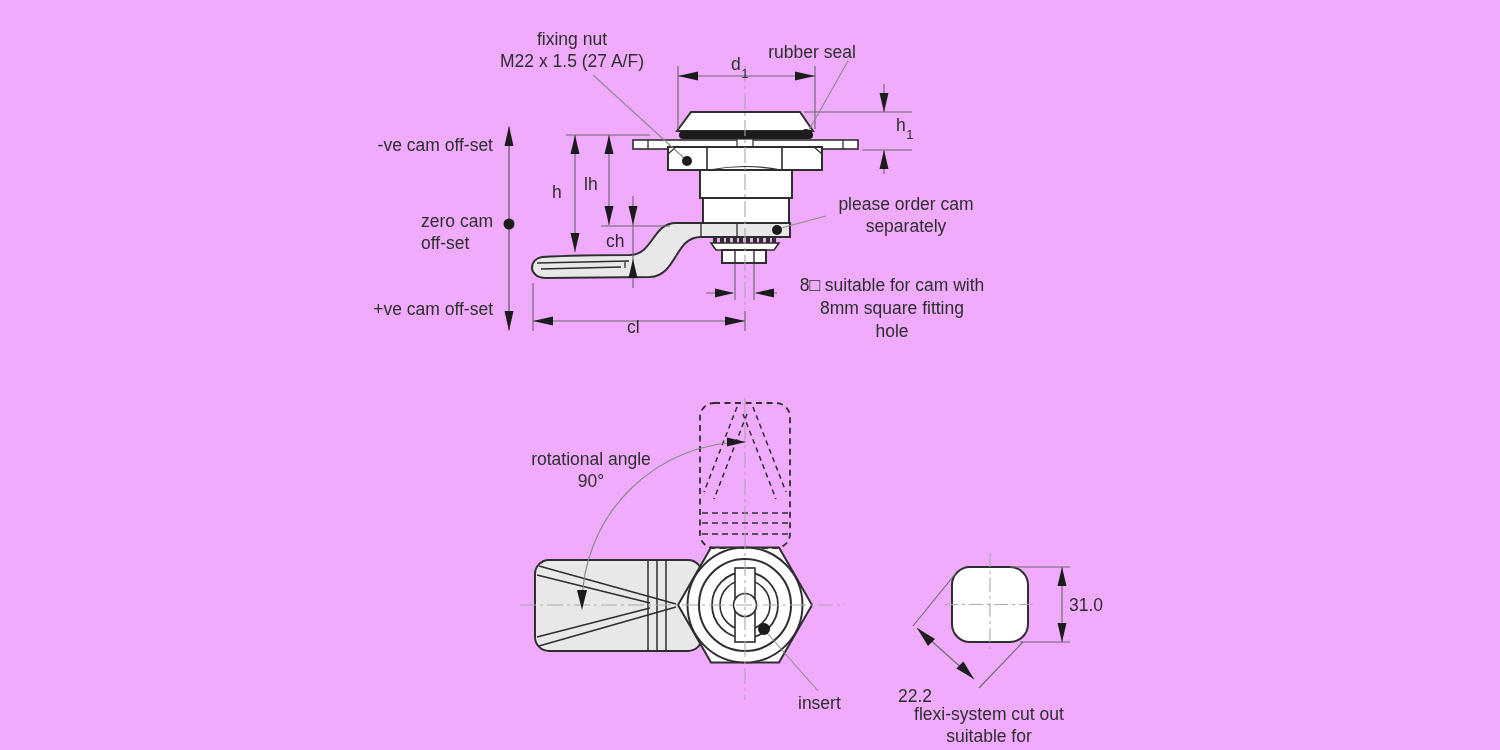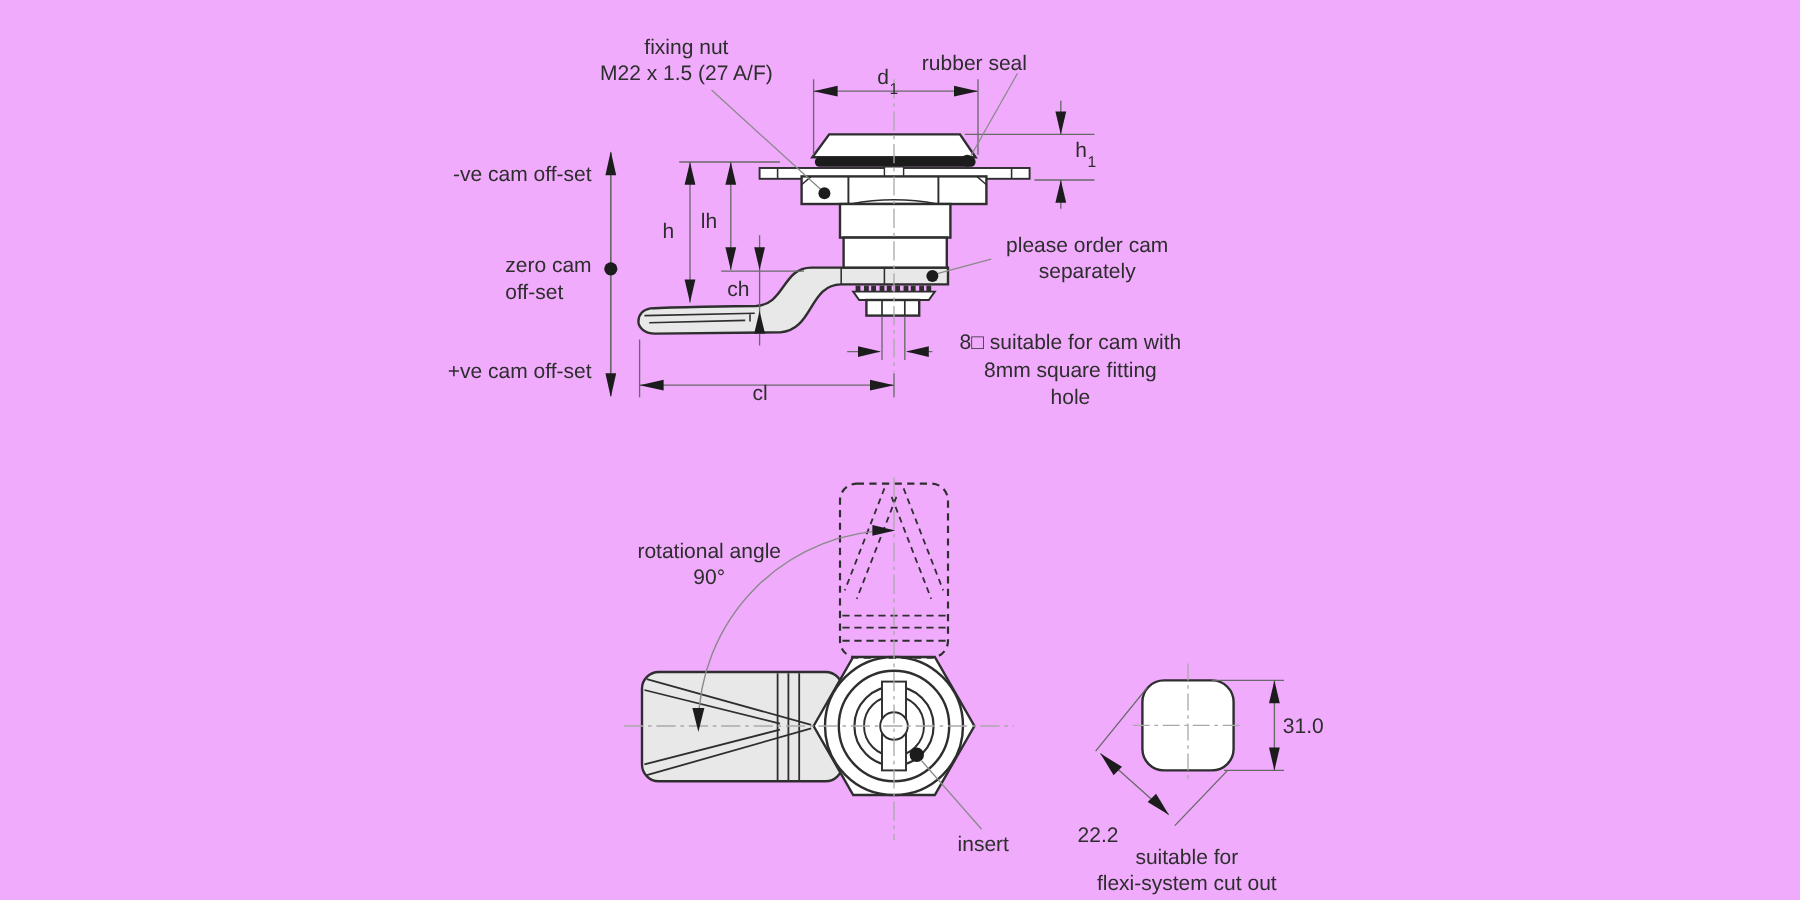--- a/index.html
+++ b/index.html
@@ -183,17 +183,17 @@
   <div>90°</div>
 </div>
 
 <div class="lbl" style="left:778px;top:692px;margin-left:20px;">insert</div>
 
 <div class="lbl" style="left:1069px;top:594px;">31.0</div>
 
 <div class="lbl" style="left:898px;top:669px;margin-top:16px;">22.2</div>
 
 <div class="lbl center" style="left:884px;top:703px;width:210px;">
+  <div>flexi-system cut out</div>
   <div>suitable for</div>
-  <div>flexi-system cut out</div>
 </div>
 
 </div>
 
 </body></html>

